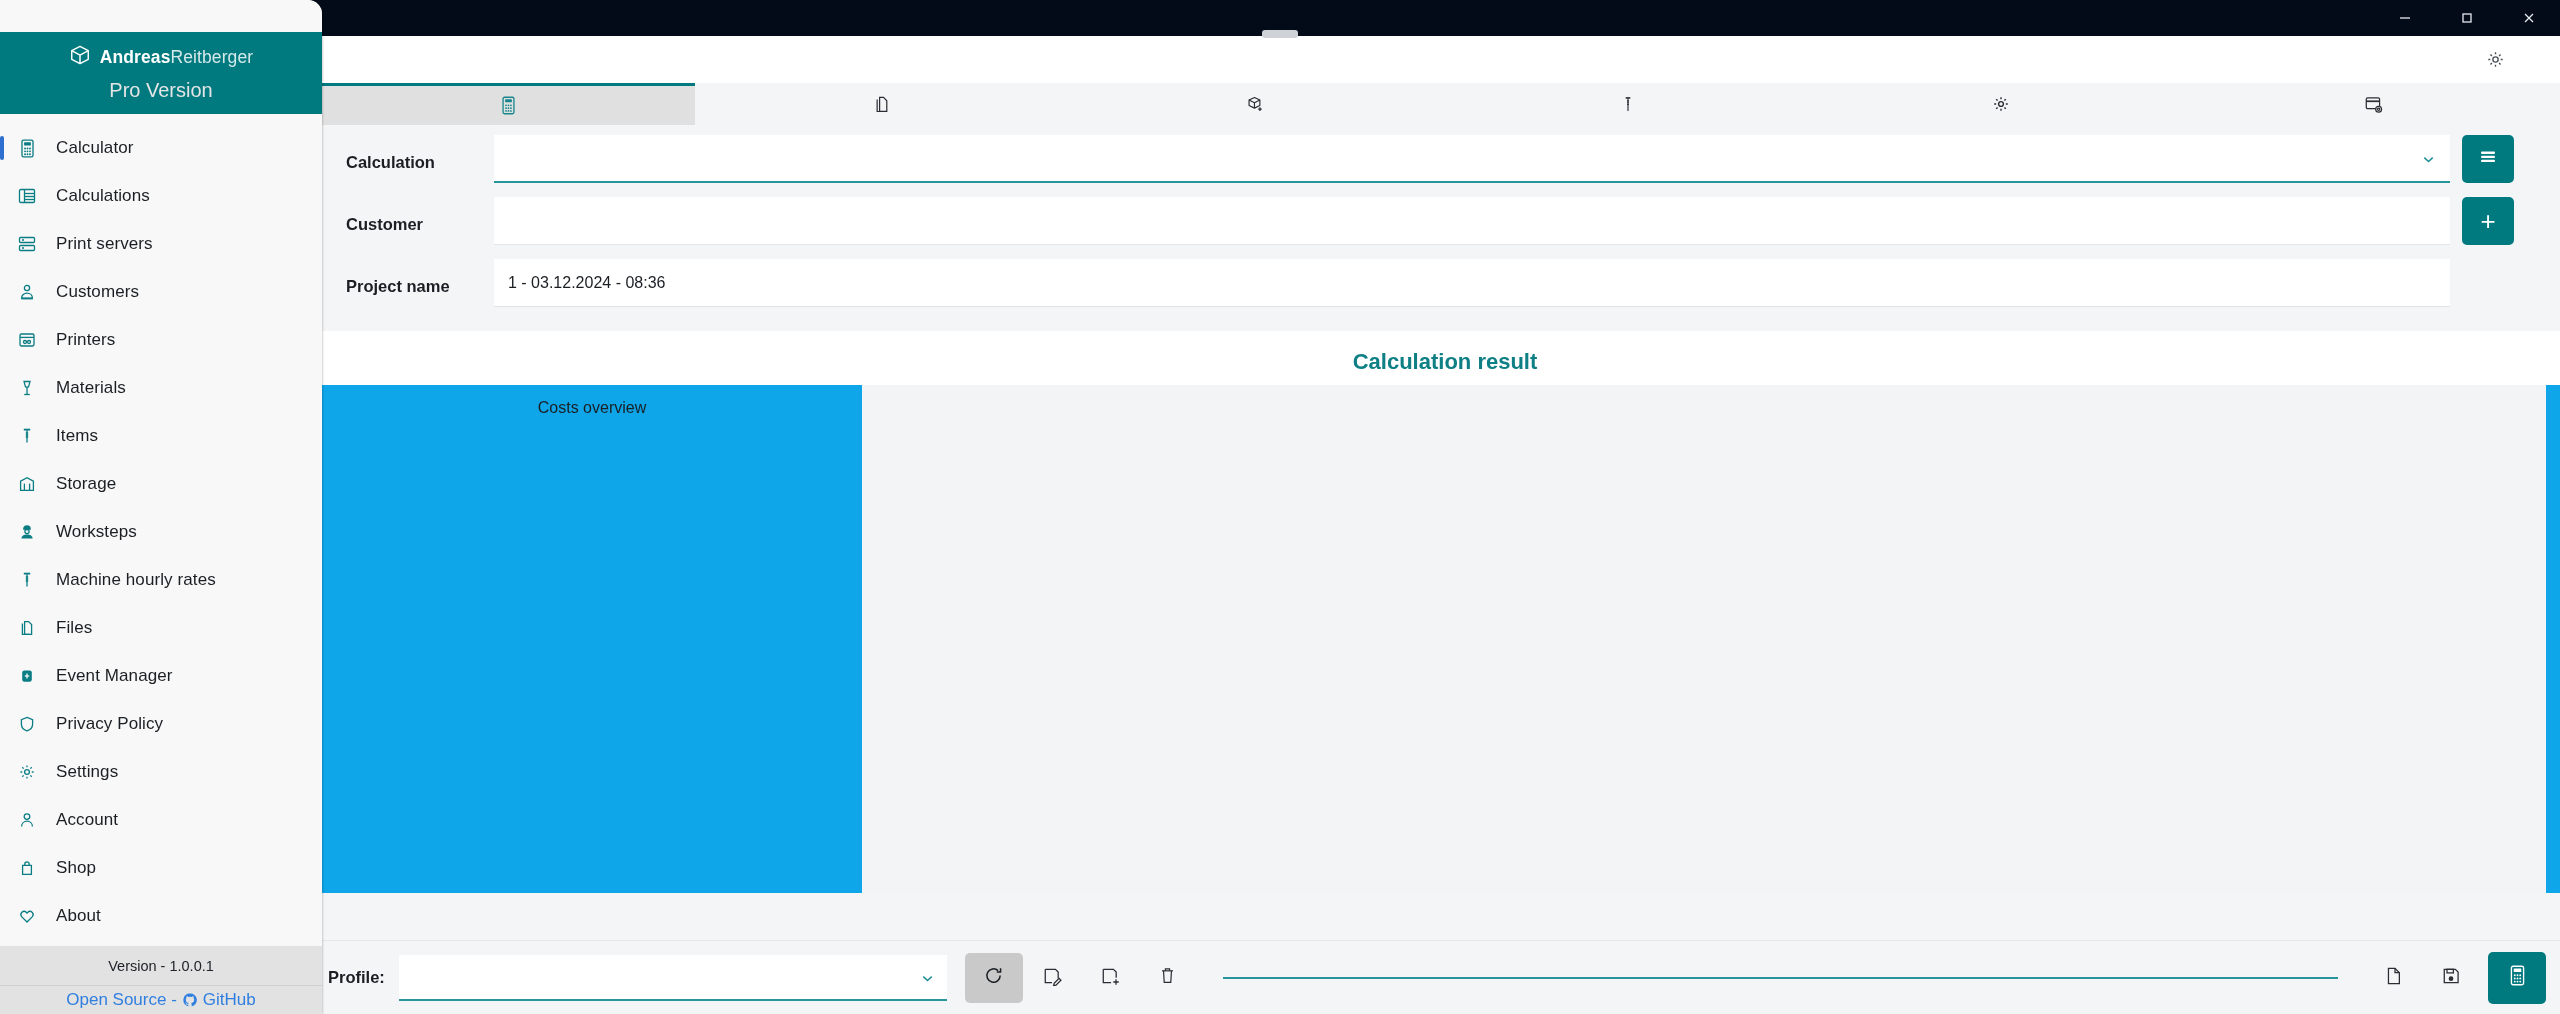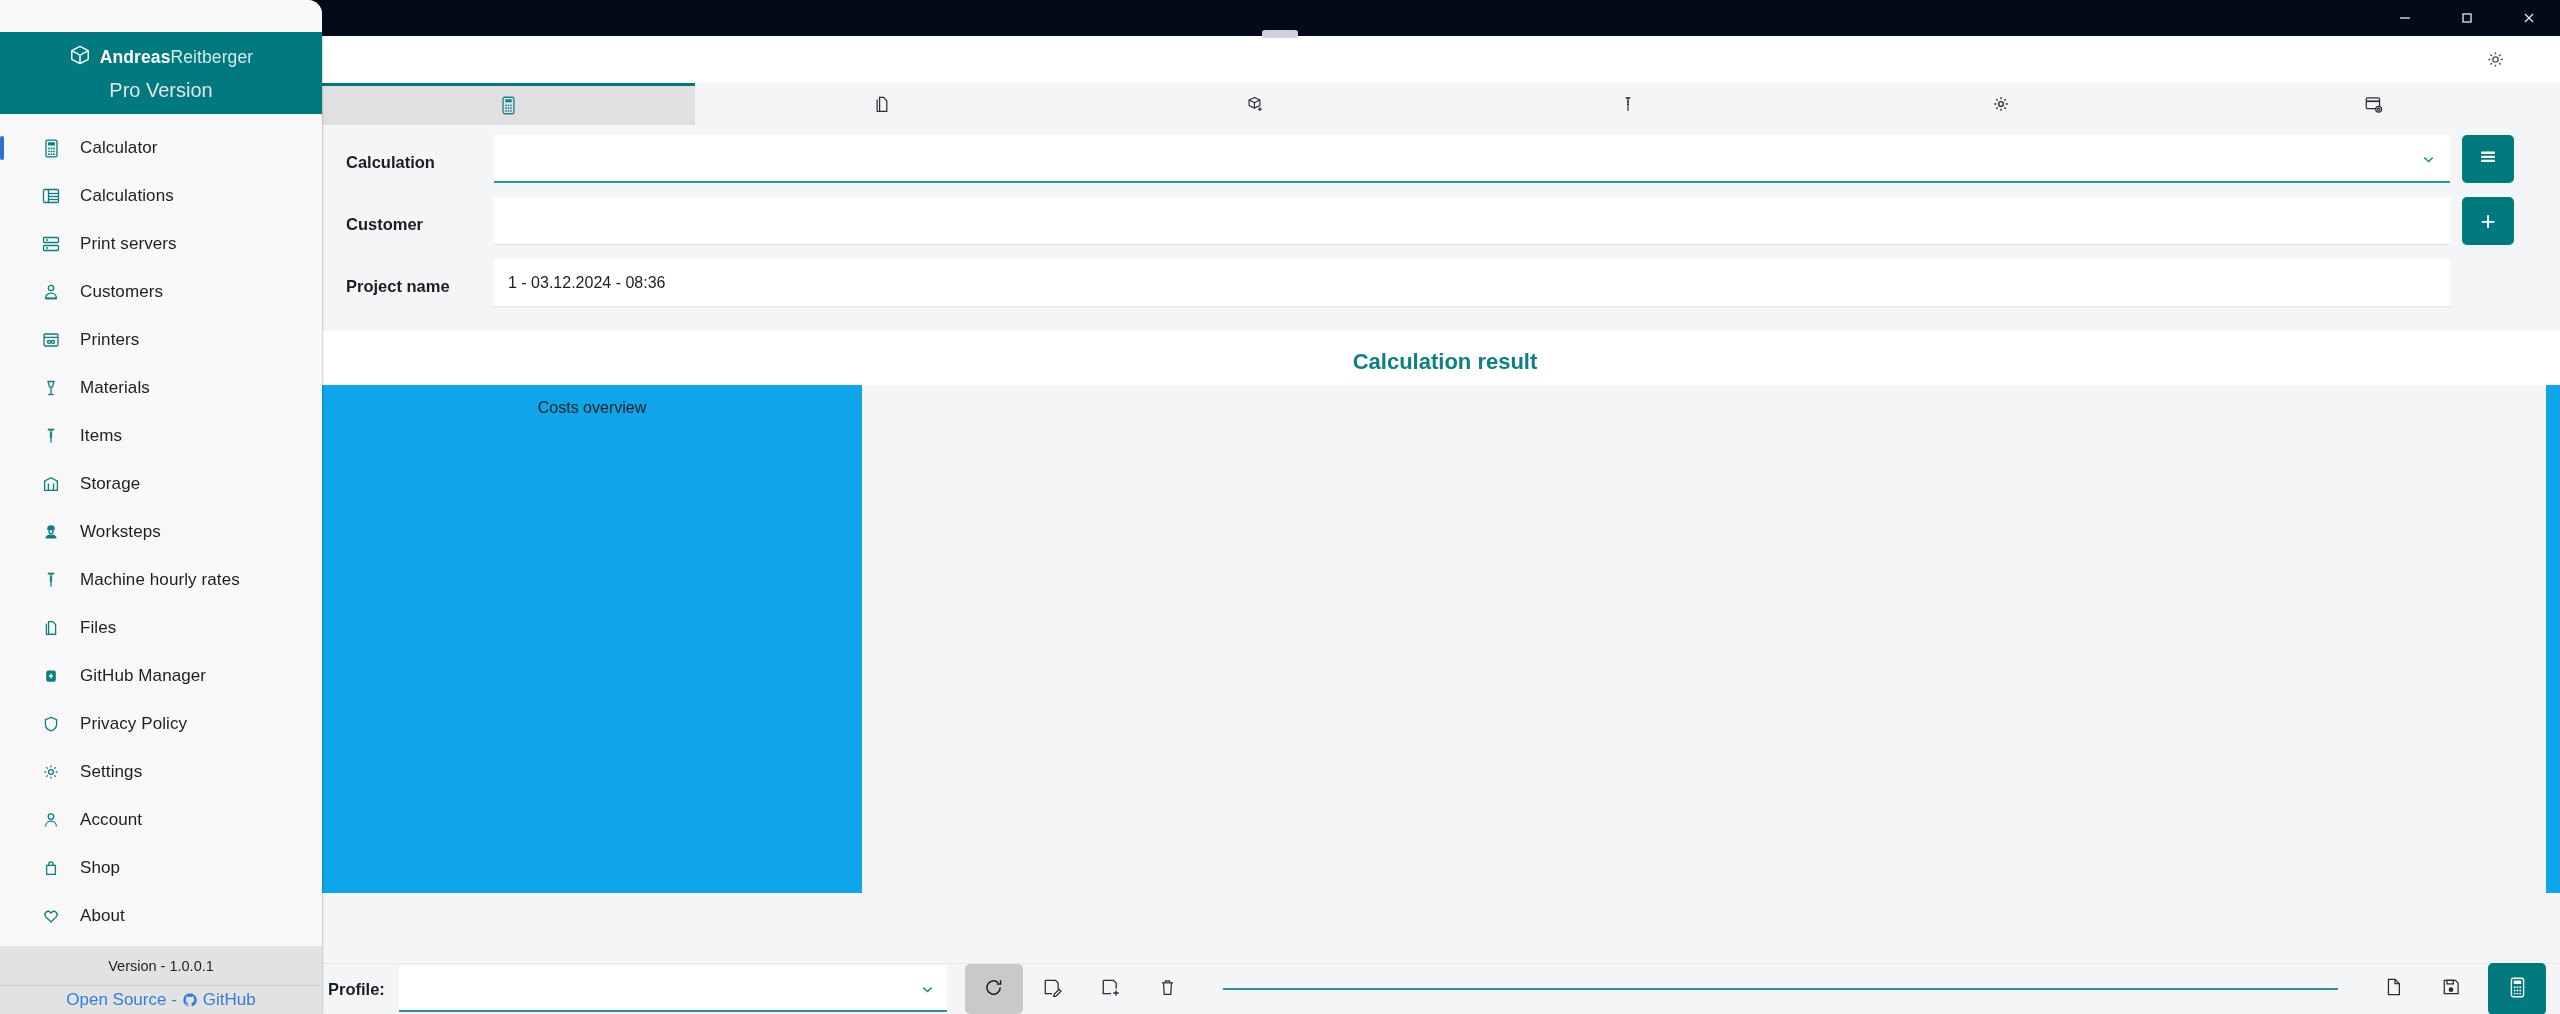--- a/index.html
+++ b/index.html
@@ -48,21 +48,21 @@
   }
   .sb-brand-row { display: flex; align-items: center; gap: 9px; }
   .sb-brand-name { font-size: 17.5px; letter-spacing: .1px; }
   .sb-brand-name b { font-weight: 700; }
   .sb-brand-name span.light { font-weight: 400; color: #d4e9ea; }
   .sb-pro { font-size: 20px; color: #e5e5e5; margin-top: 9px; }
 
   .sb-list { padding-top: 10px; }
   .sb-item {
     position: relative; height: 48px; display: flex; align-items: center;
-    padding-left: 40px; gap: 18px; cursor: default;
+    padding-left: 16px; gap: 18px; cursor: default;
   }
   .sb-item .sb-ico { width: 22px; display:flex; align-items:center; justify-content:center; color:#0b7d84; }
   .sb-item .sb-label { font-size: 17px; color: #1b1f24; letter-spacing: .1px; }
   .sb-item.active::before {
     content: ""; position: absolute; left: 0; top: 12px; width: 4px; height: 24px;
     background: #2f6fd0; border-radius: 2px;
   }
 
   .sb-footer {
     position: absolute; left: 0; bottom: 0; width: 322px;
@@ -130,21 +130,21 @@
     text-align: center; color: #0d7f85; font-weight: 700; font-size: 22px;
     padding: 18px 0 10px 8px; background: #ffffff; margin-top: 4px;
   }
   .result-body { display: flex; background: #0ea5e9; height: 508px; padding: 0 14px 0 0; }
   .costs-col { width: 540px; padding-top: 14px; }
   .costs-label { font-size: 16px; color: #1b1f24; text-align: center; }
   .result-panel { flex: 1; background: #f3f4f5; }
 
   
   .bottombar {
-    position: absolute; left: 0; bottom: 0; width: 2238px; height: 51px;
+    position: absolute; left: 0; bottom: 0; width: 2238px; height: 74px;
     background: #f4f5f6; display: flex; align-items: center;
     border-top: 1px solid #e6e7e9;
     justify-content: flex-end;
   }
   .profile-label { font-size: 16.5px; font-weight: 700; color: #1b1f24; margin-left: 6px; }
   .profile-select {
     position: relative; width: 548px; height: 46px; background:#ffffff;
     border-bottom: 2px solid #27959a; margin-left: 14px;
     display:flex; align-items:center; padding: 0 12px;
     font-size: 16px; color:#1b1f24;
@@ -349,21 +349,21 @@
       </div>
 
       <div class="sb-item">
         <span class="sb-ico">
           <svg width="18" height="18" viewBox="0 0 18 18" fill="none" stroke="#0b7d84" stroke-width="1.3">
               <rect x="4.2" y="3.4" width="9.6" height="11.4" rx="2.2" fill="#0b7d84" stroke="none"></rect>
               <line x1="9" y1="6.6" x2="9" y2="11.4" stroke="#f7f8f7" stroke-width="1.3"></line>
               <line x1="6.8" y1="9" x2="11.2" y2="9" stroke="#f7f8f7" stroke-width="1.3"></line>
             </svg>
         </span>
-        <span class="sb-label">GitHub Manager</span>
+        <span class="sb-label">Event Manager</span>
       </div>
 
       <div class="sb-item">
         <span class="sb-ico">
           <svg width="18" height="18" viewBox="0 0 18 18" fill="none" stroke="#0b7d84" stroke-width="1.3">
               <path d="M9 2.4 14.6 4.6v4.6c0 3.4-2.4 5.6-5.6 6.6-3.2-1-5.6-3.2-5.6-6.6V4.6z"></path>
             </svg>
         </span>
         <span class="sb-label">Privacy Policy</span>
       </div>

